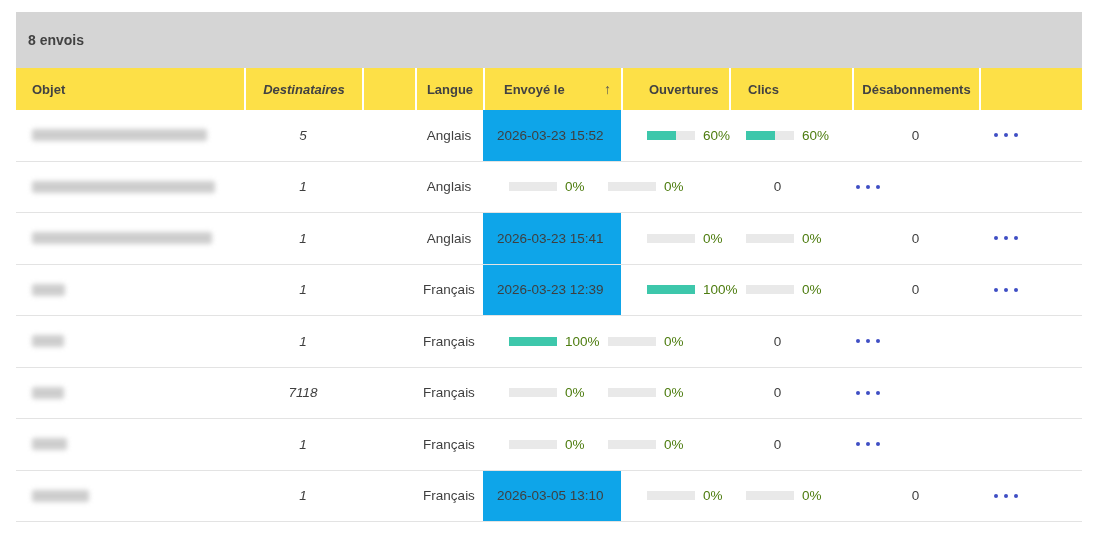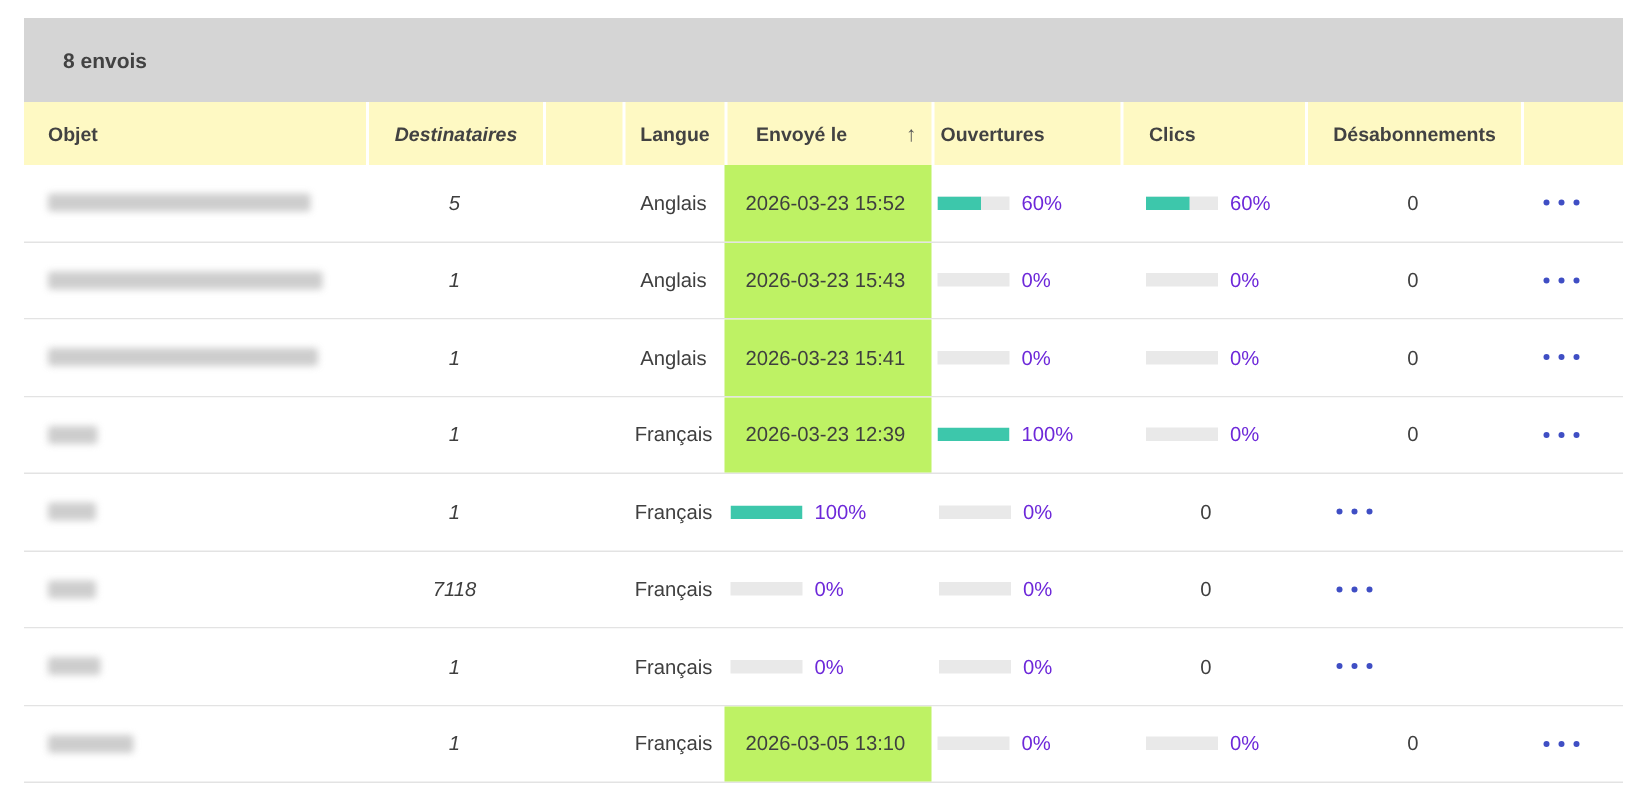--- a/index.html
+++ b/index.html
@@ -2,55 +2,55 @@
 <html><head>
 <meta charset="utf-8">
 <style>
   * { margin:0; padding:0; box-sizing:border-box; }
   html,body { width:1099px; height:539px; background:#ffffff;
               font-family:"Liberation Sans", sans-serif; color:#3f3f3f; }
   .panel { position:absolute; left:16px; top:12px; width:1066px; }
 
   
   .panel-header { height:56px; background:#d5d5d5; display:flex; align-items:center;
-                  padding-left:26px; font-weight:bold; font-size:14px; color:#424242; }
-
-  
-  .thead { height:42px; background:#fef9c3; display:flex; }
+                  padding-left:12px; font-weight:bold; font-size:14px; color:#424242; }
+
+  
+  .thead { height:42px; background:#fde047; display:flex; }
   .th { display:flex; align-items:center; font-weight:bold; font-size:13px; color:#424242; }
   .thead .th + .th { border-left:2px solid #ffffff; }
 
   
   .tr { height:51.5px; display:flex; border-bottom:1px solid #e3e3e3; background:#ffffff; font-size:13.5px; }
   .td { display:flex; align-items:center; }
 
   
   .col-objet   { width:228px; padding-left:16px; }
   .col-dest    { width:118px; justify-content:center;font-style:italic; }
   .col-spacer  { width:53px; }
   .col-langue  { width:68px;  justify-content:center; }
   .col-envoye  { width:138px; padding-left:14px; }
-  .col-ouv     { width:126px; padding-left:4px; }
+  .col-ouv     { width:108px; padding-left:26px; }
   .col-clics   { width:123px; padding-left:17px; }
-  .col-des     { width:144px; justify-content:center; }
+  .col-des     { width:127px; justify-content:center; }
   .col-actions { width:54px;  justify-content:center; }
 
   .th.col-envoye { justify-content:space-between; padding-right:10px;padding-left:19px; }
   .sort-arrow { font-weight:normal; font-size:14px; color:#555; }
 
-  .tr .col-envoye { background:#bef264; }
+  .tr .col-envoye { background:#0ea5e9; }
 
   
   .blur-text { height:12px; border-radius:2px; background:#bdbdbd;
                filter:blur(2.5px); opacity:.75; }
 
   
   .track { width:48px; height:9px; background:#e9e9e9; overflow:hidden; flex:none; }
   .fill  { height:9px; width:0; background:#3dc7ab; }
-  .pct   { margin-left:8px; color:#6d28d9; }
+  .pct   { margin-left:8px; color:#4d7c0f; }
 
   
   .menu-btn { background:none; border:none; cursor:pointer; display:flex; gap:6px;
               padding:6px 4px; align-items:center; }
   .dot { width:4px; height:4px; border-radius:50%; background:#3f4ec4; }
 </style>
 </head>
 <body>
 
 <div class="panel">
@@ -106,21 +106,20 @@
       </div>
     </div>
 
     <div class="tr">
       <div class="td col-objet">
           <div class="blur-text" style="width:183px"></div>
         </div>
       <div class="td col-dest">1</div>
       <div class="td col-spacer"></div>
       <div class="td col-langue">Anglais</div>
-      <div class="td col-envoye">2026-03-23 15:43</div>
       <div class="td col-ouv">
         <div class="track">
             <div class="fill" style="width:0%"></div>
           </div>
         <span class="pct">0%</span>
       </div>
       <div class="td col-clics">
         <div class="track">
             <div class="fill" style="width:0%"></div>
           </div>

